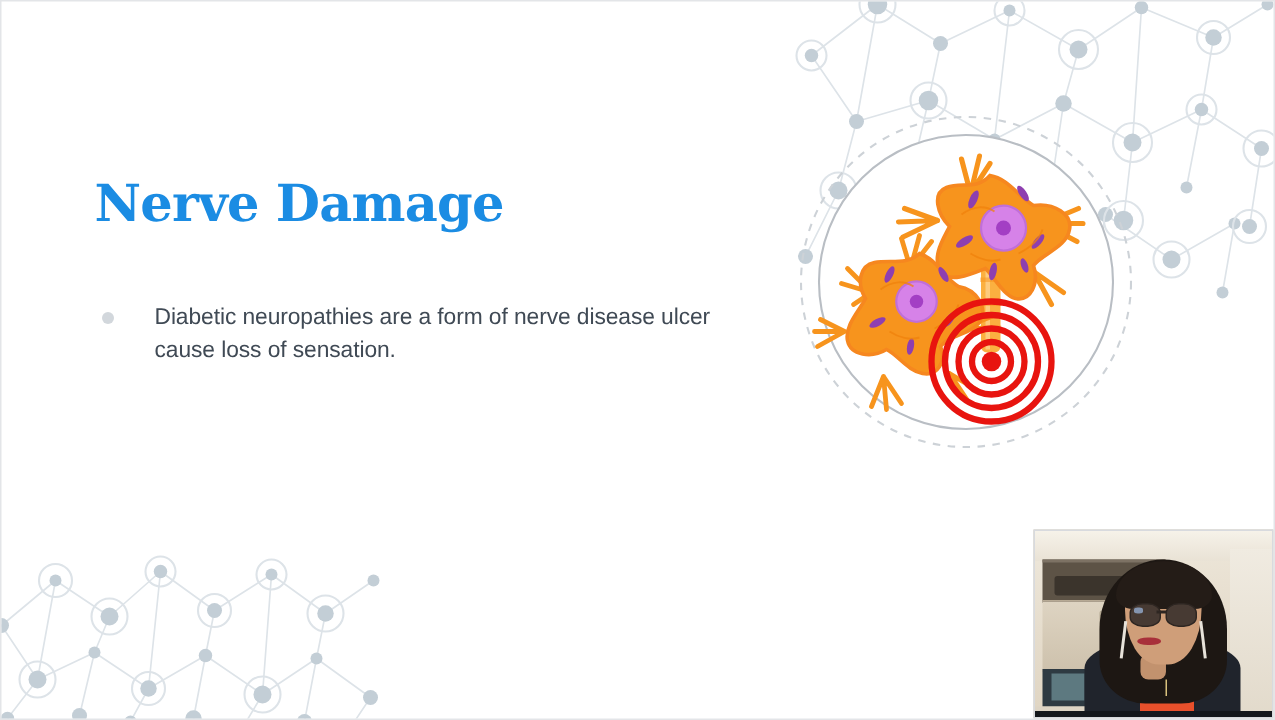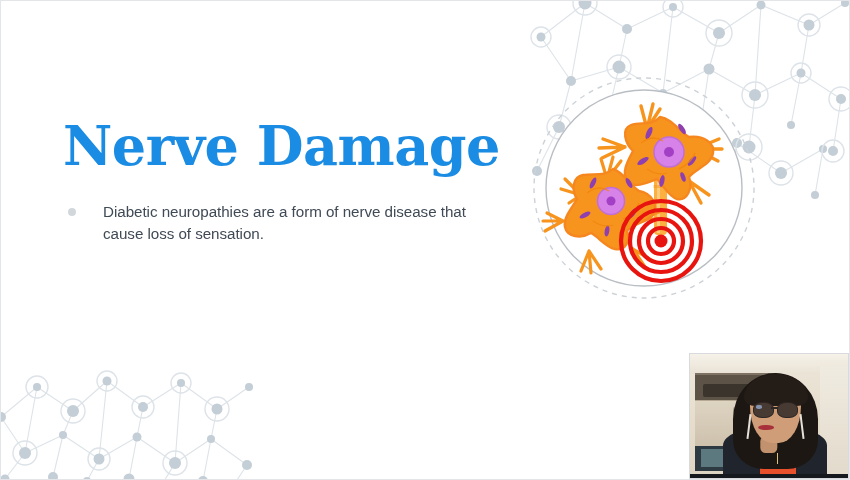--- a/index.html
+++ b/index.html
@@ -31,21 +31,21 @@
   #net-top-right { top: -6px; right: -4px; width: 330px; height: 210px; }
   #net-bottom-left { bottom: -4px; left: -6px; width: 260px; height: 130px; }
 
   
   #page-title {
     position: absolute;
     left: 62px;
     top: 117px;
     font-family: "DejaVu Serif", "Liberation Serif", serif;
     font-weight: bold;
-    font-size: 54px;
+    font-size: 34px;
     line-height: 1.06;
     letter-spacing: -0.5px;
     color: #1b8ce3;
     white-space: nowrap;
     text-align: right;
   }
 
   
   #bullet-list {
     position: absolute;
@@ -342,21 +342,21 @@
         <circle cx="180" cy="110" r="12"></circle>
       <circle cx="112" cy="28" r="10"></circle>
     </g>
   </svg>
 
   <div id="page-title">Nerve Damage</div>
 
   <ul id="bullet-list">
     <li class="bullet-item">
       <span class="bullet-dot"></span>
-      <span>Diabetic neuropathies are a form of nerve disease that cause loss of sensation.</span>
+      <span>Diabetic neuropathies are a form of nerve disease ulcer cause loss of sensation.</span>
     </li>
   </ul>
 
   <svg id="illustration" viewBox="0 0 230 230">
 
     <circle cx="115" cy="115" r="110" fill="none" stroke="#cdd2d7" stroke-width="1.4" stroke-dasharray="5 5"></circle>
 
     <circle cx="115" cy="115" r="98" fill="#ffffff" stroke="#b9bec4" stroke-width="1.4"></circle>
 
     <g>

